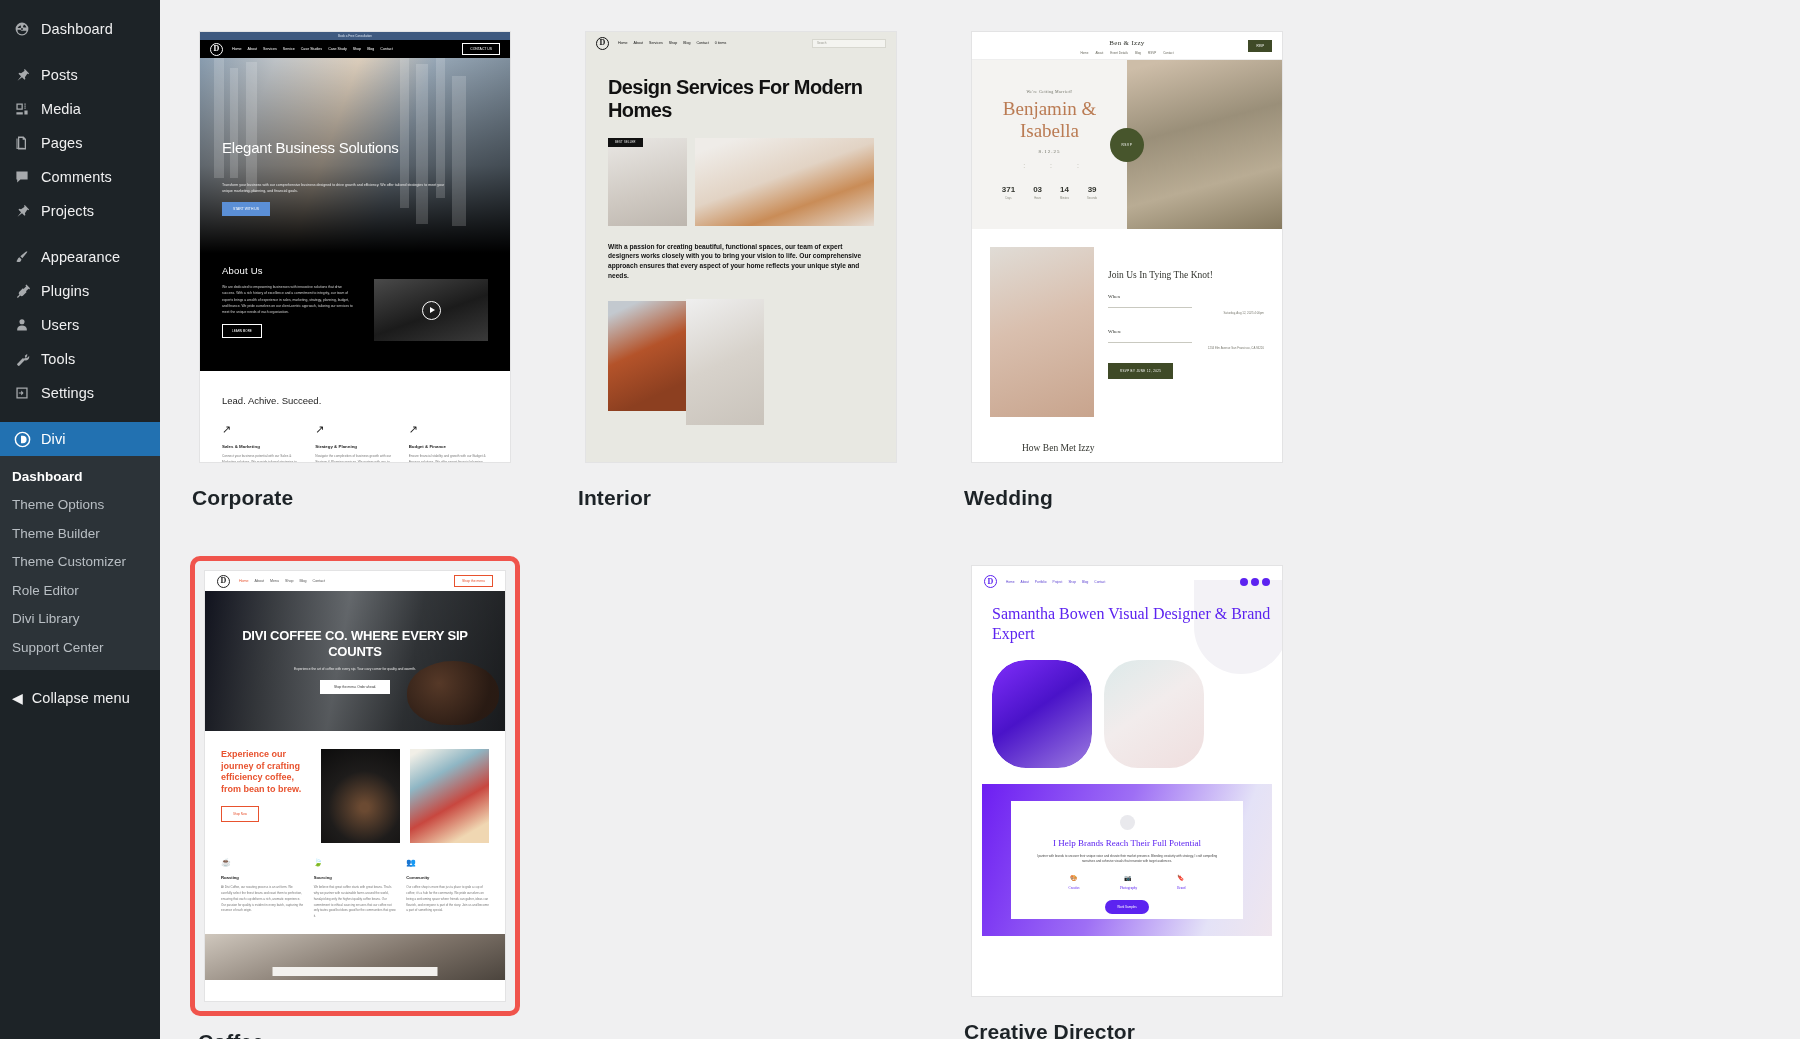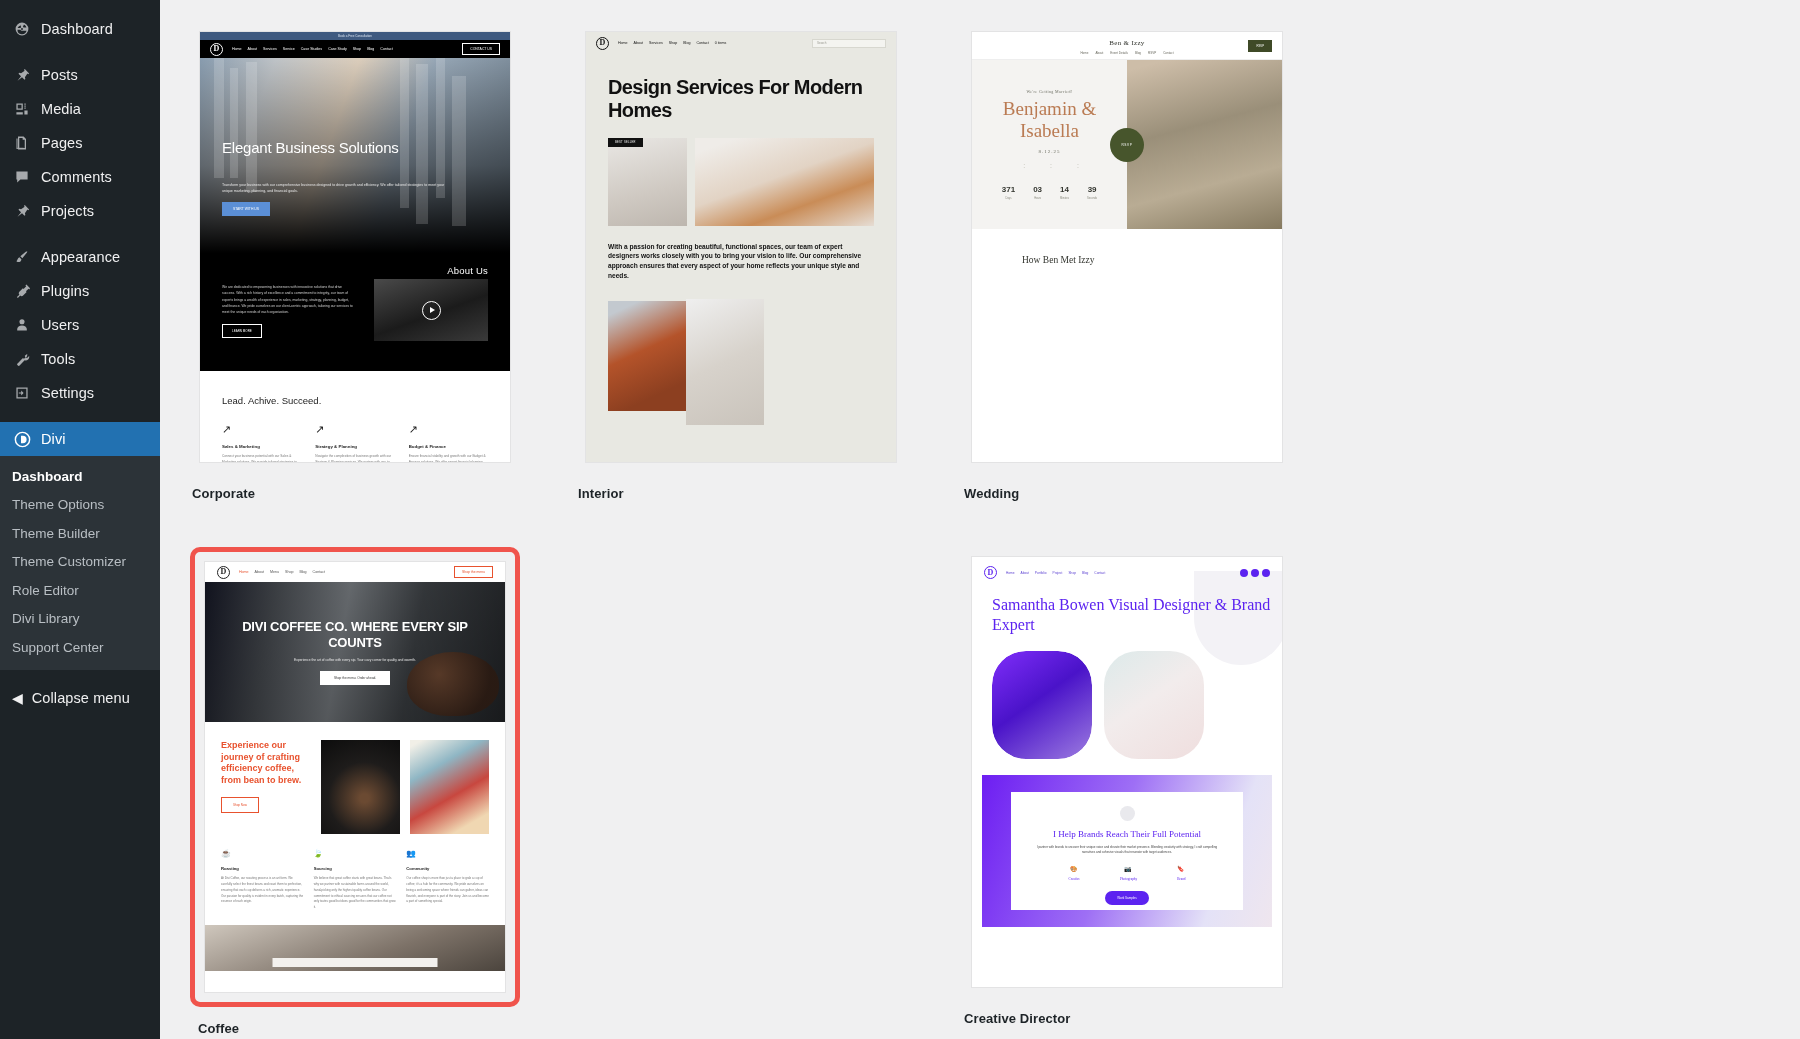--- a/index.html
+++ b/index.html
@@ -59,21 +59,21 @@
 
   .card-wrap { position: relative; padding: 9px; border-radius: 10px; }
   .card-wrap.selected { border: 5px solid #f0544c; background: #f0f0f1; }
   .thumb {
     width: 100%; height: 432px; overflow: hidden;
     background: #fff; border: 1px solid #e3e3e4;
     position: relative;
   }
   .card-wrap.selected .thumb { height: 432px; }
   .cap {
-    font-size: 13px; color: #1d2327; font-weight: bold;
+    font-size: 21px; color: #1d2327; font-weight: bold;
     padding: 14px 0 0 2px; letter-spacing: .1px;
   }
   .card-wrap.selected + .cap { padding-left: 8px; }
 
   
   .site { position: absolute; inset: 0; font-size: 4px; }
   .topbar { display: flex; align-items: center; height: 18px; padding: 0 10px; }
   .dlogo {
     width: 13px; height: 13px; border-radius: 50%;
     border: 1.4px solid currentColor; display: flex; align-items: center;
@@ -104,21 +104,21 @@
   .corp-hero h1 {
     position: absolute; left: 22px; top: 82px; color: #fff;
     font-size: 15px; line-height: 1.12; font-weight: 400; letter-spacing: -.2px;
   }
   .corp-hero p { position: absolute; left: 22px; top: 124px; width: 230px; font-size: 3.6px; color: #e6e6e6; line-height: 1.75; }
   .corp-btn {
     position: absolute; left: 22px; top: 144px; background: #5b8fd6;
     color: #fff; font-size: 3.4px; padding: 5px 11px;
   }
   .corp-about { background: #000; color: #fff; padding: 12px 22px 18px; position: relative; height: 118px; }
-  .corp-about h2 { font-size: 9.5px; font-weight: 400; letter-spacing: .2px; text-align: right; }
+  .corp-about h2 { font-size: 9.5px; font-weight: 400; letter-spacing: .2px; }
   .corp-about p { width: 132px; font-size: 3.4px; line-height: 1.85; color: #cfcfcf; margin-top: 8px; }
   .corp-outline { display: inline-block; margin-top: 9px; border: .7px solid #fff; font-size: 3px; padding: 4px 9px; }
   .corp-vid {
     position: absolute; right: 22px; top: 26px; width: 114px; height: 62px;
     background: linear-gradient(160deg,#4a4a4a,#1b1b1b 55%,#3a3a3a);
     display: flex; align-items: center; justify-content: center;
   }
   .play { width: 19px; height: 19px; border-radius: 50%; border: 1.2px solid #fff; display: flex; align-items: center; justify-content: center; }
   .play i { border-left: 5px solid #fff; border-top: 3.2px solid transparent; border-bottom: 3.2px solid transparent; margin-left: 2px; }
   .corp-feat { background: #fff; padding: 24px 22px 0; }
@@ -525,20 +525,35 @@
                     <span class="cd">
                       <b>39</b>
                       <s>Seconds</s>
                     </span>
                   </div>
                 </div>
                 <div class="wed-right">
                   <span class="wed-circle">RSVP</span>
                 </div>
               </div>
+              <div class="wed-sec2">
+                <div class="wed-img2"></div>
+                <div class="wed-info">
+                  <h3>Join Us In Tying The Knot!</h3>
+                  <div class="wed-lbl">When</div>
+                  <div class="wed-rule"></div>
+                  <div class="wed-val">Saturday, Aug 12, 2025
+4:00pm</div>
+                  <div class="wed-lbl">Where</div>
+                  <div class="wed-rule"></div>
+                  <div class="wed-val">1234 Elm Avenue
+San Francisco, CA 94220</div>
+                  <span class="wed-btn">RSVP BY JUNE 12, 2025</span>
+                </div>
+              </div>
               <div class="wed-foot">How Ben Met Izzy</div>
             </div>
           </div>
         </div>
         <div class="cap">Wedding</div>
       </div>
 
       <div class="cell spacer-row">
         <div class="card-wrap selected">
           <div class="thumb">

